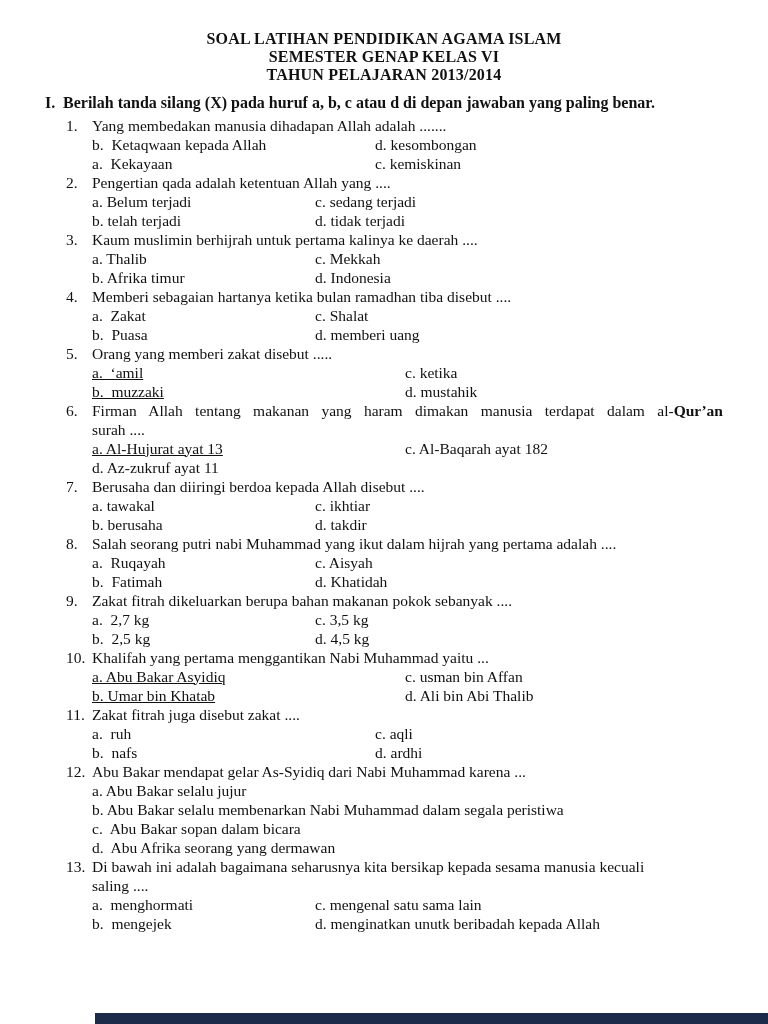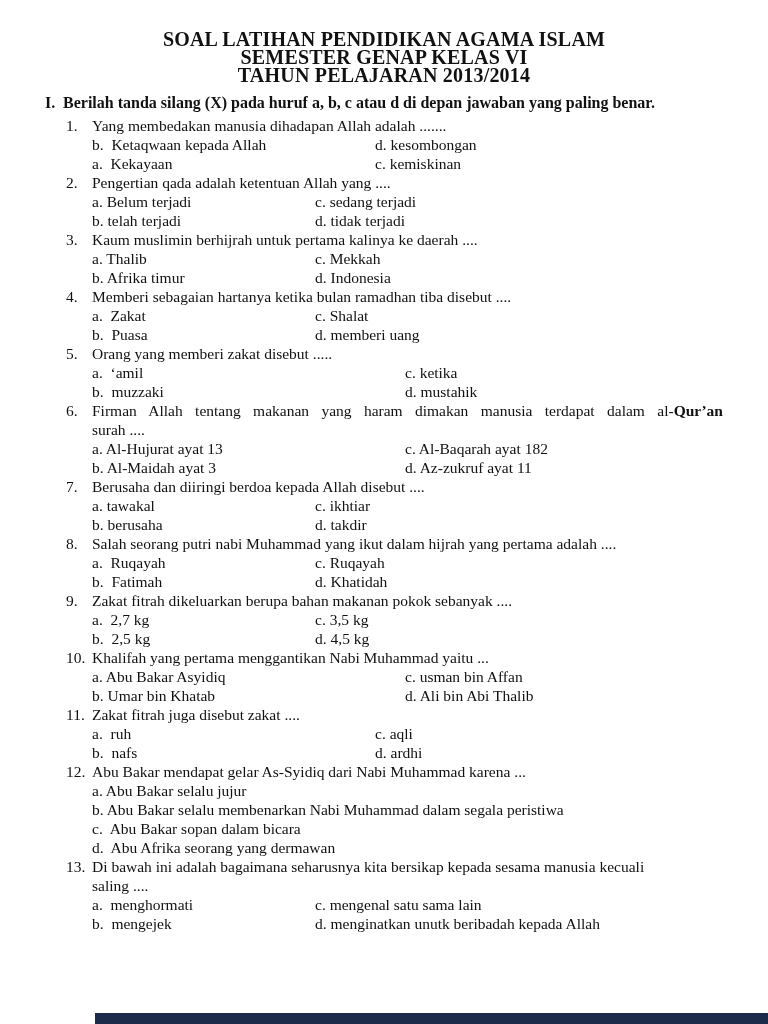--- a/index.html
+++ b/index.html
@@ -12,21 +12,21 @@
   }
   .page {
     position: relative;
     width: 768px; height: 1024px;
     padding-top: 30px;
     box-sizing: border-box;
   }
   .title {
     text-align: center;
     font-weight: bold;
-    font-size: 20px;
+    font-size: 16px;
     line-height: 18px;
     letter-spacing: 0.2px;
   }
   .section-heading {
     display: flex;
     margin-top: 10px;
     padding-left: 45px;
     padding-right: 20px;
     font-weight: bold;
     font-size: 16px;
@@ -46,21 +46,21 @@
   .q-line { flex: 1; white-space: pre; }
   .q-line.justify {
     white-space: normal;
     text-align: justify;
     text-align-last: justify;
   }
   .opt-row { display: flex; padding-left: 26px; }
   .opt { white-space: pre; }
   .lay-near .opt-col1 { width: 223px; flex-shrink: 0; }
   .lay-mid  .opt-col1 { width: 283px; flex-shrink: 0; }
-  .lay-far  .opt-col1 { width: 313px; flex-shrink: 0; }
+  .lay-far  .opt-col1 { width: 313px; flex-shrink: 0; text-decoration: underline; }
   .bottom-bar {
     position: absolute;
     left: 95px; right: 0; bottom: 0;
     height: 11px;
   }
 </style>
 </head>
 <body>
 
 <div class="page">
@@ -153,21 +153,20 @@
         </div>
         <div class="q-row">
           <span class="q-num"></span>
           <div class="q-line">surah ....</div>
         </div>
         <div class="opt-row">
           <div class="opt opt-col1">a. Al-Hujurat ayat 13</div>
           <div class="opt">c. Al-Baqarah ayat 182</div>
         </div>
         <div class="opt-row">
-          <div class="opt opt-col1">b. Al-Maidah ayat 3</div>
           <div class="opt">d. Az-zukruf ayat 11</div>
         </div>
       </div>
       <div class="question lay-near">
         <div class="q-row">
           <span class="q-num">7.</span>
           <div class="q-line">Berusaha dan diiringi berdoa kepada Allah disebut ....</div>
         </div>
         <div class="opt-row">
           <div class="opt opt-col1">a. tawakal</div>
@@ -178,21 +177,21 @@
           <div class="opt">d. takdir</div>
         </div>
       </div>
       <div class="question lay-near">
         <div class="q-row">
           <span class="q-num">8.</span>
           <div class="q-line">Salah seorang putri nabi Muhammad yang ikut dalam hijrah yang pertama adalah ....</div>
         </div>
         <div class="opt-row">
           <div class="opt opt-col1">a.  Ruqayah</div>
-          <div class="opt">c. Ruqayah</div>
+          <div class="opt">c. Aisyah</div>
         </div>
         <div class="opt-row">
           <div class="opt opt-col1">b.  Fatimah</div>
           <div class="opt">d. Khatidah</div>
         </div>
       </div>
       <div class="question lay-near">
         <div class="q-row">
           <span class="q-num">9.</span>
           <div class="q-line">Zakat fitrah dikeluarkan berupa bahan makanan pokok sebanyak ....</div>

